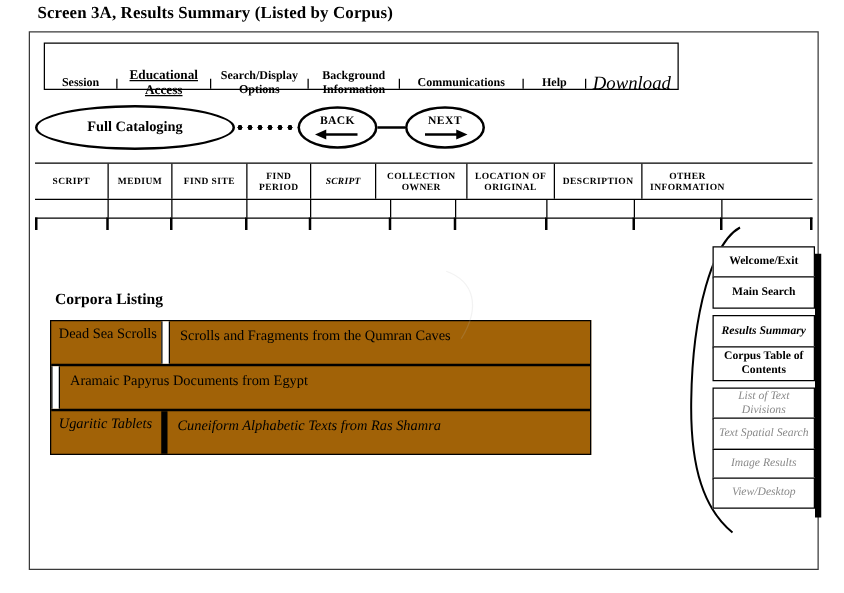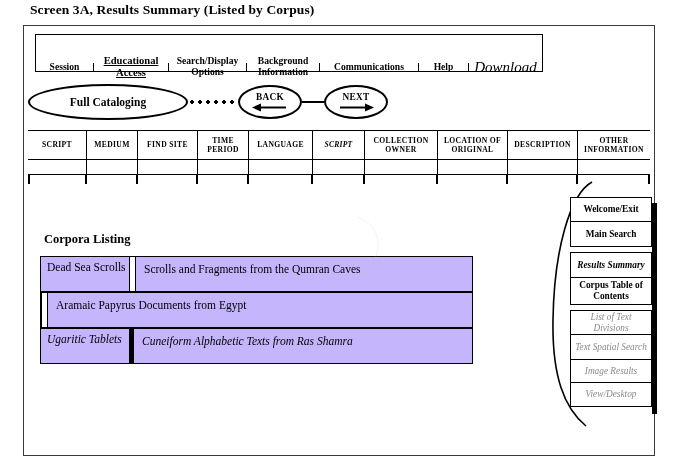--- a/index.html
+++ b/index.html
@@ -145,21 +145,21 @@
     position: absolute;
     left: 44px; top: 232px;
     font-size: 12.5px; font-weight: bold; color: #000;
   }
   #corpora-table {
     position: absolute;
     left: 40px; top: 256px;
     width: 433px;
     border: 1.5px solid #000;
     box-sizing: border-box;
-    background: #c4b5fd;
+    background: #a16207;
   }
   .corp-row { display: flex; border-bottom: 2px solid #000; height: 34px; }
   .corp-row:last-child { border-bottom: none; }
   .corp-name {
     width: 88px;
     flex: 0 0 88px;
     box-sizing: border-box;
     padding: 4px 0 0 6px;
     font-size: 11.5px;
     line-height: 1.18;
@@ -279,24 +279,21 @@
         <div class="attr-col" style="width: 59px; flex: 0 0 59px;">
           <span>SCRIPT</span>
         </div>
         <div class="attr-col" style="width: 51px; flex: 0 0 51px;">
           <span>MEDIUM</span>
         </div>
         <div class="attr-col" style="width: 60px; flex: 0 0 60px;">
           <span>FIND SITE</span>
         </div>
         <div class="attr-col" style="width: 51px; flex: 0 0 51px;">
-          <span>TIME PERIOD</span>
-        </div>
-        <div class="attr-col" style="width: 64px; flex: 0 0 64px;">
-          <span>LANGUAGE</span>
+          <span>FIND PERIOD</span>
         </div>
         <div class="attr-col italic" style="width: 52px; flex: 0 0 52px;">
           <span>SCRIPT</span>
         </div>
         <div class="attr-col" style="width: 73px; flex: 0 0 73px;">
           <span>COLLECTION OWNER</span>
         </div>
         <div class="attr-col" style="width: 70px; flex: 0 0 70px;">
           <span>LOCATION OF ORIGINAL</span>
         </div>

